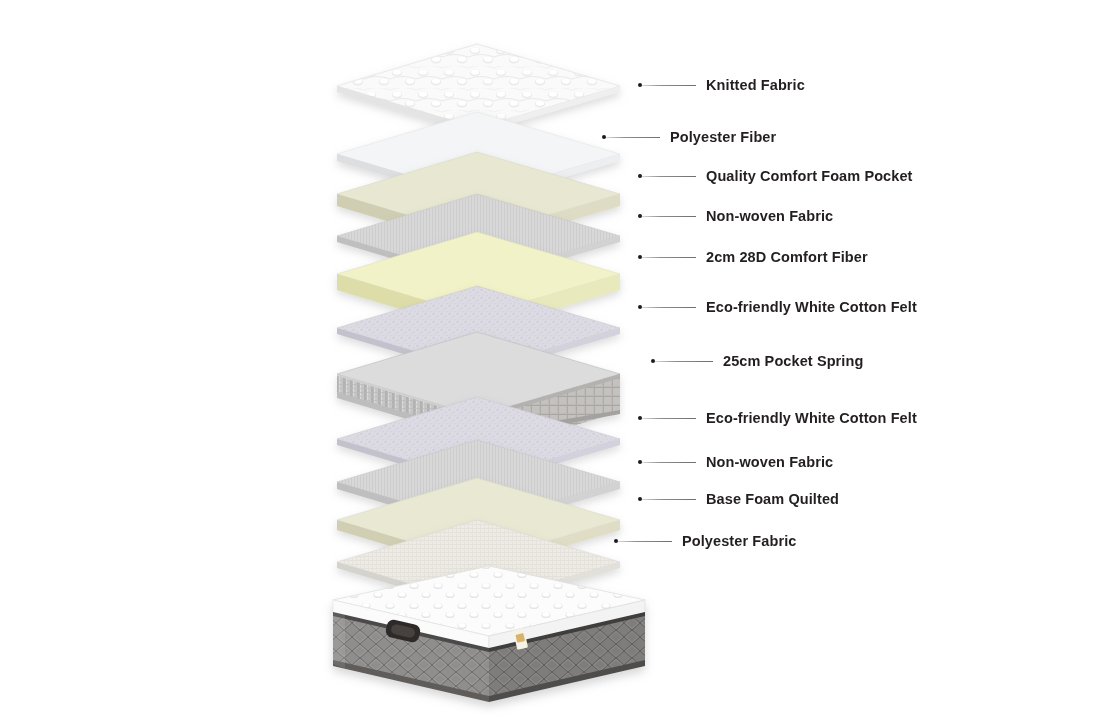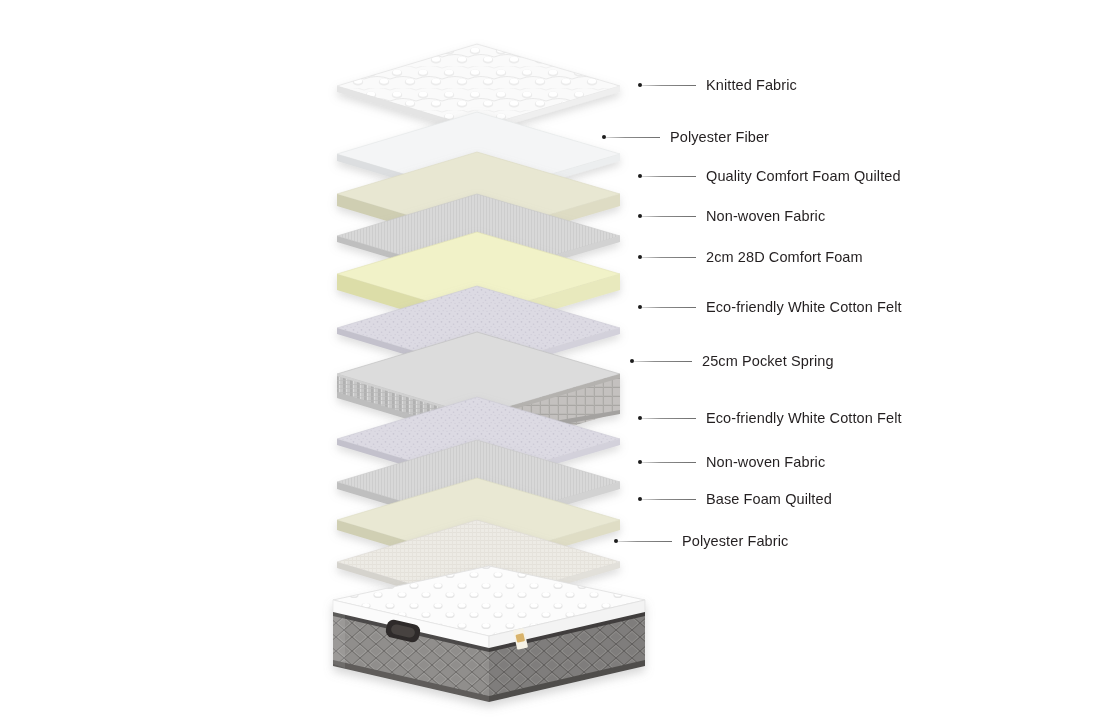--- a/index.html
+++ b/index.html
@@ -3,21 +3,21 @@
 <meta charset="utf-8">
 <style>
   html,body{margin:0;padding:0;}
   body{
     width:1100px;height:718px;
     background:#ffffff;
     font-family:"Liberation Sans","DejaVu Sans",sans-serif;
     overflow:hidden;
     position:relative;
   }
-  #stage{position:absolute;left:0;top:0;width:1100px;height:554px;}
+  #stage{position:absolute;left:0;top:0;width:1100px;height:554px;font-weight:bold;}
 
   
   .callout{position:absolute;display:flex;align-items:center;height:18px;}
   .dot{
     width:4px;height:4px;border-radius:50%;
     background:#1c1c1c;flex:0 0 auto;
   }
   .leader{
     height:1px;width:54px;
     background:linear-gradient(to right,#d8d8d8 0%,#8d8d8d 35%,#6f6f6f 100%);
@@ -228,42 +228,42 @@
 
   <div class="callout" style="left:602px;top:128px;">
     <span class="dot"></span>
     <span class="leader"></span>
     <span class="callout-text">Polyester Fiber</span>
   </div>
 
   <div class="callout" style="left:638px;top:167px;">
     <span class="dot"></span>
     <span class="leader"></span>
-    <span class="callout-text">Quality Comfort Foam Quilted</span>
+    <span class="callout-text">Quality Comfort Foam Pocket</span>
   </div>
 
   <div class="callout" style="left:638px;top:207px;">
     <span class="dot"></span>
     <span class="leader"></span>
     <span class="callout-text">Non-woven Fabric</span>
   </div>
 
   <div class="callout" style="left:638px;top:248px;">
     <span class="dot"></span>
     <span class="leader"></span>
-    <span class="callout-text">2cm 28D Comfort Foam</span>
+    <span class="callout-text">2cm 28D Comfort Fiber</span>
   </div>
 
   <div class="callout" style="left:638px;top:298px;">
     <span class="dot"></span>
     <span class="leader"></span>
     <span class="callout-text">Eco-friendly White Cotton Felt</span>
   </div>
 
-  <div class="callout" style="left:630px;top:352px;">
+  <div class="callout" style="left:651px;top:352px;">
     <span class="dot"></span>
     <span class="leader" style="width:58px;"></span>
     <span class="callout-text">25cm Pocket Spring</span>
   </div>
 
   <div class="callout" style="left:638px;top:409px;">
     <span class="dot"></span>
     <span class="leader"></span>
     <span class="callout-text">Eco-friendly White Cotton Felt</span>
   </div>

